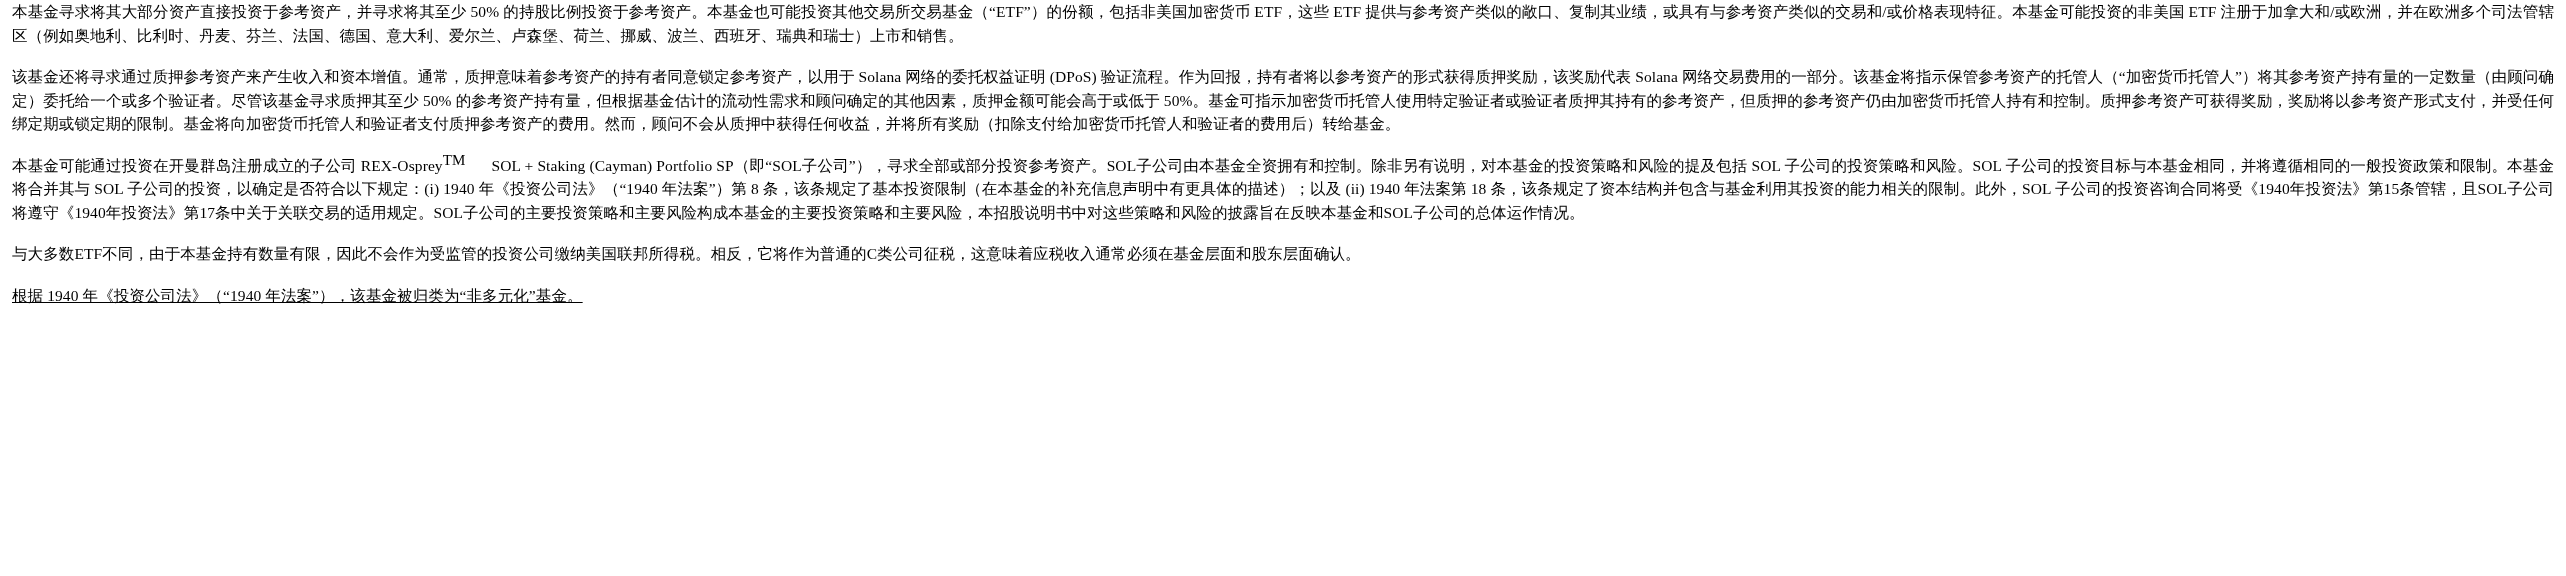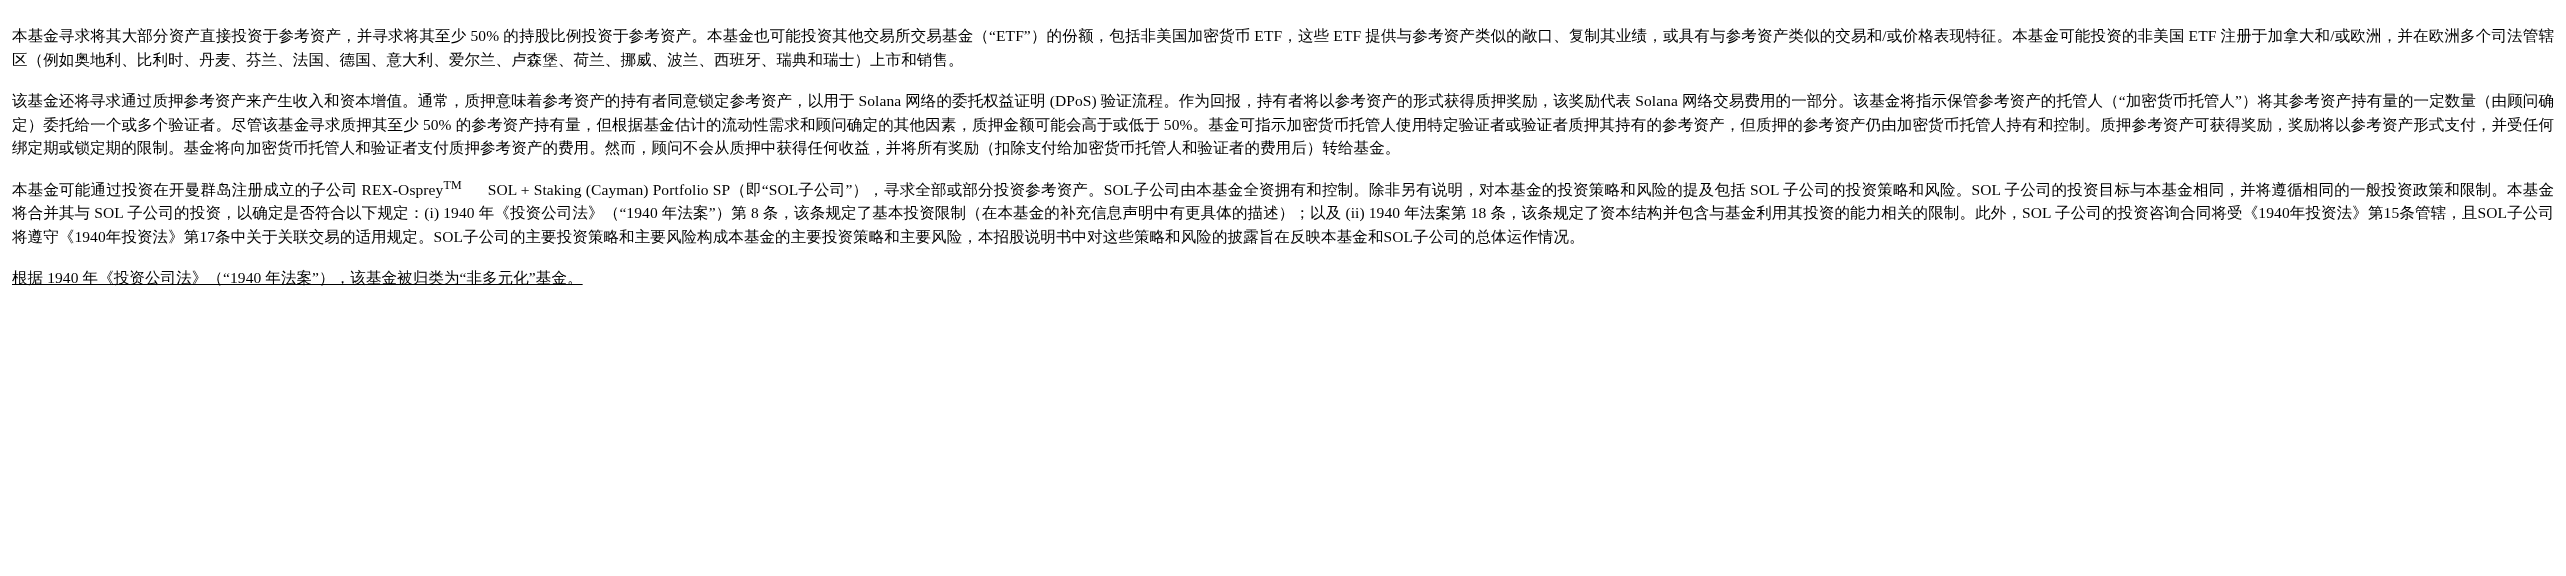--- a/index.html
+++ b/index.html
@@ -10,51 +10,51 @@
   body {
     width: 2566px;
     height: 576px;
     font-family: "Liberation Serif", serif;
     color: #000000;
     overflow: hidden;
   }
   #doc {
     padding: 0 12px 0 12px;
     box-sizing: border-box;
-    margin-top: 24px;
   }
   p.para {
     margin: 0 0 18px 0;
     font-size: 15.5px;
     line-height: 1.52;
     text-align: justify;
     text-justify: inter-ideograph;
     letter-spacing: 0.1px;
   }
   p.para:last-child {
     margin-bottom: 0;
     text-decoration: underline;
   }
   sup.tm {
-    font-size: 12px;
+    font-size: 15px;
     vertical-align: super;
     line-height: 0;
   }
   .sp-wide {
     display: inline-block;
     width: 26px;
   }
 </style>
 </head>
 <body>
 
 <div id="doc">
 
   <p class="para">本基金寻求将其大部分资产直接投资于参考资产，并寻求将其至少 50% 的持股比例投资于参考资产。本基金也可能投资其他交易所交易基金（“ETF”）的份额，包括非美国加密货币 ETF，这些 ETF 提供与参考资产类似的敞口、复制其业绩，或具有与参考资产类似的交易和/或价格表现特征。本基金可能投资的非美国 ETF 注册于加拿大和/或欧洲，并在欧洲多个司法管辖区（例如奥地利、比利时、丹麦、芬兰、法国、德国、意大利、爱尔兰、卢森堡、荷兰、挪威、波兰、西班牙、瑞典和瑞士）上市和销售。</p>
 
   <p class="para">该基金还将寻求通过质押参考资产来产生收入和资本增值。通常，质押意味着参考资产的持有者同意锁定参考资产，以用于 Solana 网络的委托权益证明 (DPoS) 验证流程。作为回报，持有者将以参考资产的形式获得质押奖励，该奖励代表 Solana 网络交易费用的一部分。该基金将指示保管参考资产的托管人（“加密货币托管人”）将其参考资产持有量的一定数量（由顾问确定）委托给一个或多个验证者。尽管该基金寻求质押其至少 50% 的参考资产持有量，但根据基金估计的流动性需求和顾问确定的其他因素，质押金额可能会高于或低于 50%。基金可指示加密货币托管人使用特定验证者或验证者质押其持有的参考资产，但质押的参考资产仍由加密货币托管人持有和控制。质押参考资产可获得奖励，奖励将以参考资产形式支付，并受任何绑定期或锁定期的限制。基金将向加密货币托管人和验证者支付质押参考资产的费用。然而，顾问不会从质押中获得任何收益，并将所有奖励（扣除支付给加密货币托管人和验证者的费用后）转给基金。</p>
 
   <p class="para"><span>本基金可能通过投资在开曼群岛注册成立的子公司 REX-Osprey</span><sup class="tm">TM</sup><span class="sp-wide"></span><span>SOL + Staking (Cayman) Portfolio SP（即“SOL子公司”），寻求全部或部分投资参考资产。SOL子公司由本基金全资拥有和控制。除非另有说明，对本基金的投资策略和风险的提及包括 SOL 子公司的投资策略和风险。SOL 子公司的投资目标与本基金相同，并将遵循相同的一般投资政策和限制。本基金将合并其与 SOL 子公司的投资，以确定是否符合以下规定：(i) 1940 年《投资公司法》（“1940 年法案”）第 8 条，该条规定了基本投资限制（在本基金的补充信息声明中有更具体的描述）；以及 (ii) 1940 年法案第 18 条，该条规定了资本结构并包含与基金利用其投资的能力相关的限制。此外，SOL 子公司的投资咨询合同将受《1940年投资法》第15条管辖，且SOL子公司将遵守《1940年投资法》第17条中关于关联交易的适用规定。SOL子公司的主要投资策略和主要风险构成本基金的主要投资策略和主要风险，本招股说明书中对这些策略和风险的披露旨在反映本基金和SOL子公司的总体运作情况。</span></p>
 
+  <p class="para">与大多数ETF不同，由于本基金持有数量有限，因此不会作为受监管的投资公司缴纳美国联邦所得税。相反，它将作为普通的C类公司征税，这意味着应税收入通常必须在基金层面和股东层面确认。</p>
 
   <p class="para">根据 1940 年《投资公司法》（“1940 年法案”），该基金被归类为“非多元化”基金。</p>
 
 </div>
 
 </body></html>

